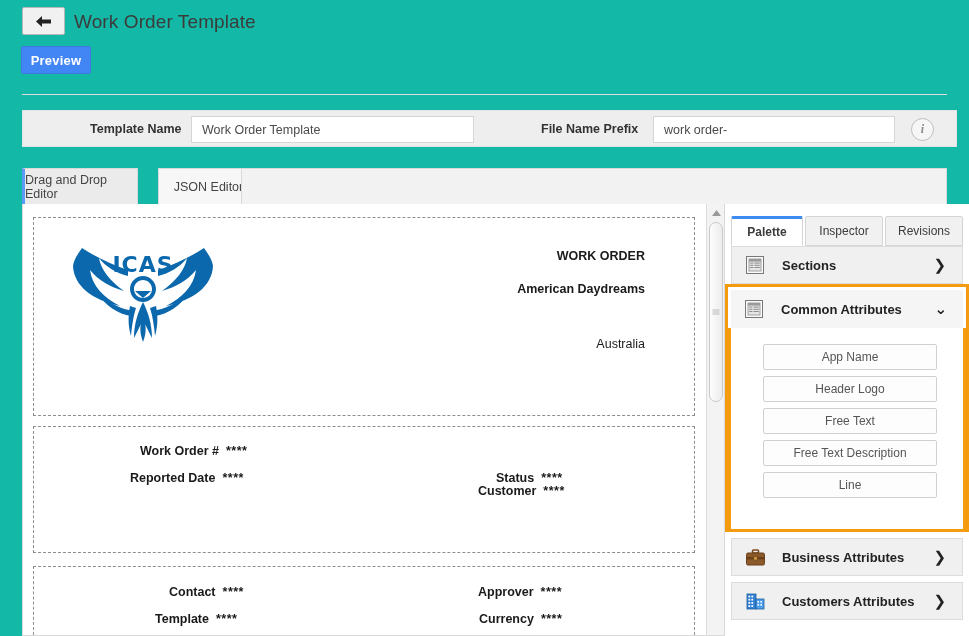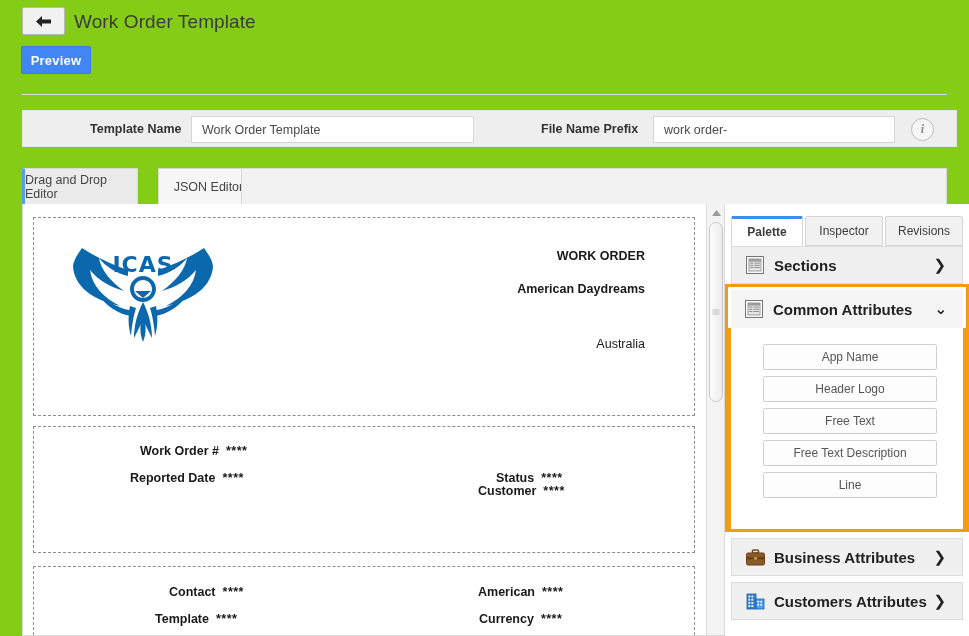--- a/index.html
+++ b/index.html
@@ -2,21 +2,21 @@
 <html><head>
 <meta charset="utf-8">
 <style>
   * { box-sizing: border-box; margin: 0; padding: 0; }
   html, body {
     width: 969px; height: 636px;
     background: #ffffff;
     font-family: "Liberation Sans", sans-serif;
     overflow: hidden;
   }
-  .page { position: relative; width: 969px; height: 636px; background:#84cc16;text-decoration:underline; }
+  .page { position: relative; width: 969px; height: 636px; background:#14b8a6;text-decoration:underline; }
 
   
   .topbar { position:absolute; left:0; top:0; width:969px; height:44px; }
   .back-btn {
     position:absolute; left:22px; top:7px; width:43px; height:28px;
     background:#f1f1f1; border:1px solid #b8b8b8; border-radius:2px;
     display:flex; align-items:center; justify-content:center;
     cursor:pointer;
   }
   .back-btn svg { display:block; }
@@ -160,21 +160,21 @@
   .ptab-0 { left:6px;   width:72px; }
   .ptab-1 { left:80px;  width:78px; }
   .ptab-2 { left:160px; width:78px; }
 
   .acc-row {
     position:absolute; left:6px; width:232px; height:38px;
     background:#f0f0f0; border:1px solid #dcdcdc;
     display:flex; align-items:center; cursor:pointer;
   }
   .acc-row .acc-icon { margin-left:14px; width:20px; height:20px; display:flex; align-items:center; }
-  .acc-row .acc-label { margin-left:8px; font-size:15px; font-weight:bold; color:#222; }
+  .acc-row .acc-label { margin-left:16px; font-size:13px; font-weight:bold; color:#222; }
   .acc-row .acc-chev {
     position:absolute; right:16px; font-size:15px; color:#222; font-weight:bold;
     font-family:"DejaVu Sans", sans-serif;
   }
   .acc-sections { top:42px; }
   .acc-common   { top:86px; background:#f5f5f5; border:none; }
   .acc-business { top:334px; }
   .acc-customer { top:378px; }
 
   .hl-box {
@@ -273,21 +273,21 @@
       </div>
       <div class="field f-stat">
         <span class="f-label">Status</span><span class="f-value">****</span>
       </div>
 
       <div class="doc-section sec-bottom"></div>
       <div class="field f-cont">
         <span class="f-label">Contact</span><span class="f-value">****</span>
       </div>
       <div class="field f-appr">
-        <span class="f-label">American</span><span class="f-value">****</span>
+        <span class="f-label">Approver</span><span class="f-value">****</span>
       </div>
       <div class="field f-tmpl">
         <span class="f-label">Template</span><span class="f-value">****</span>
       </div>
       <div class="field f-curr">
         <span class="f-label">Currency</span><span class="f-value">****</span>
       </div>
     </div>
 
     <div class="vscroll">

